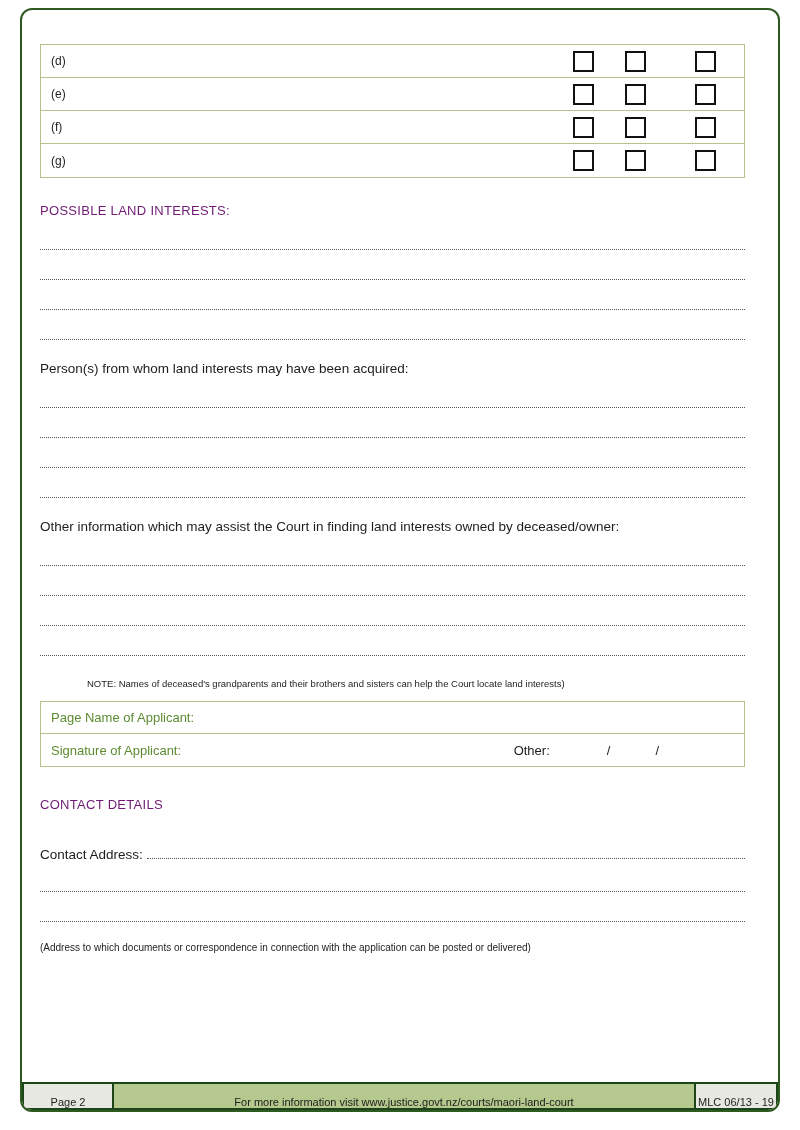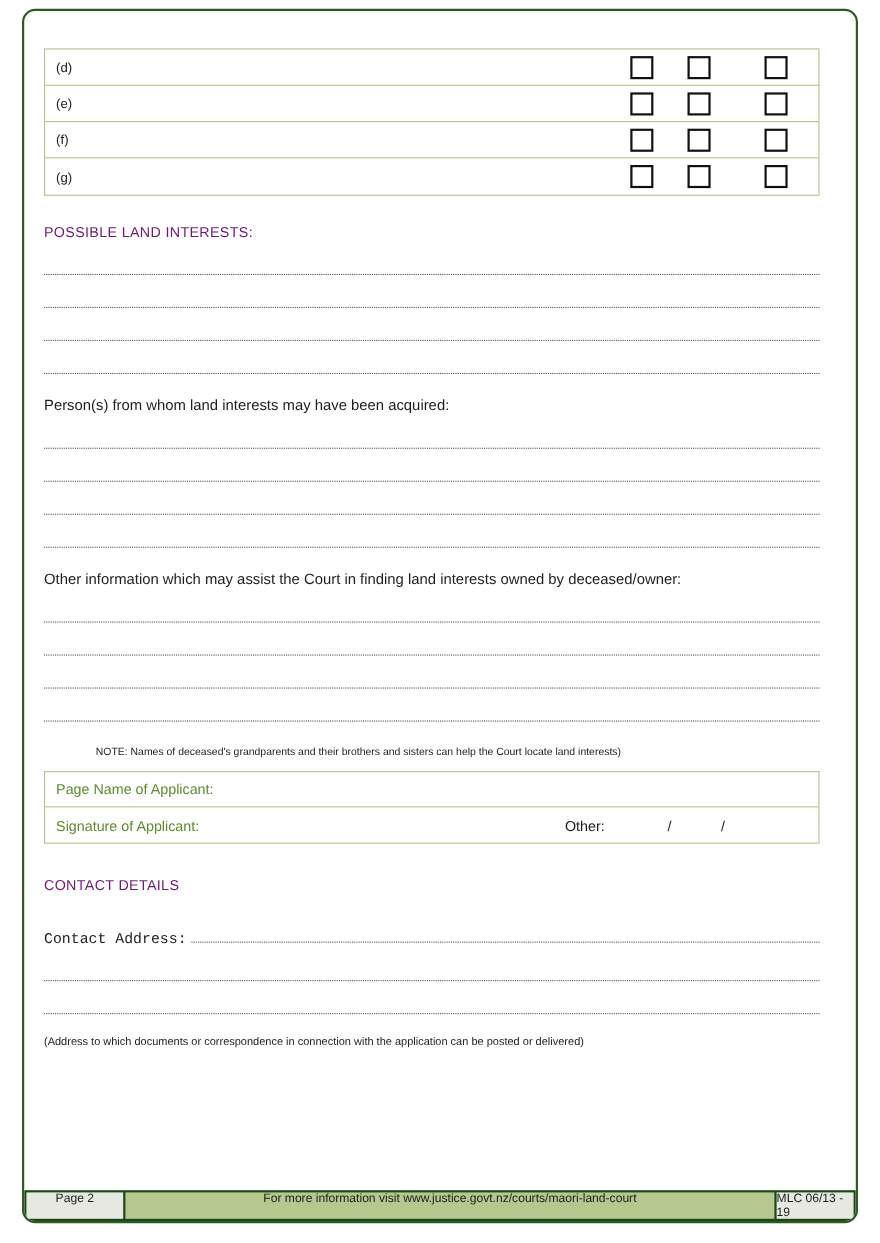--- a/index.html
+++ b/index.html
@@ -96,21 +96,21 @@
   .s1 { margin-left: 57px; }
   .s2 { margin-left: 45px; }
   .end-space { width: 85px; }
 
   .contact-heading { margin-top: 30px; }
   .contact-line {
     margin-top: 20px;
     display: flex;
     align-items: baseline;
   }
-  .contact-line .black-label { margin-top: 15px; font-family: Liberation Mono, monospace; }
+  .contact-line .black-label { margin-top: 15px; }
   .flex-line {
     flex: 1;
     height: 14px;
     margin-left: 4px;
   }
   .caption {
     margin-top: 20px;
     font-size: 10px;
     color: #1d1d1b;
   }
@@ -118,28 +118,28 @@
   
   .footer {
     height: 28px;
     background: #1c451a;
     display: flex;
     gap: 2px;
     padding: 2px;
   }
   .f-box {
     display: flex;
-    align-items: flex-start;
+    align-items: flex-end;
     justify-content: center;
     font-size: 11px;
     color: #1d1d1b;
   }
   .f-left  { width: 88px;  background: #e7e8e2; }
   .f-center{ flex: 1;      background: #b5c88e; }
-  .f-right { width: 70px;  background: #e7e8e2; }
+  .f-right { width: 80px;  background: #e7e8e2; }
 </style>
 </head>
 <body>
 
 <div class="page-frame">
   <div class="content">
 
     <div class="check-table">
       <div class="check-row">
         <span class="row-label">(d)</span>

